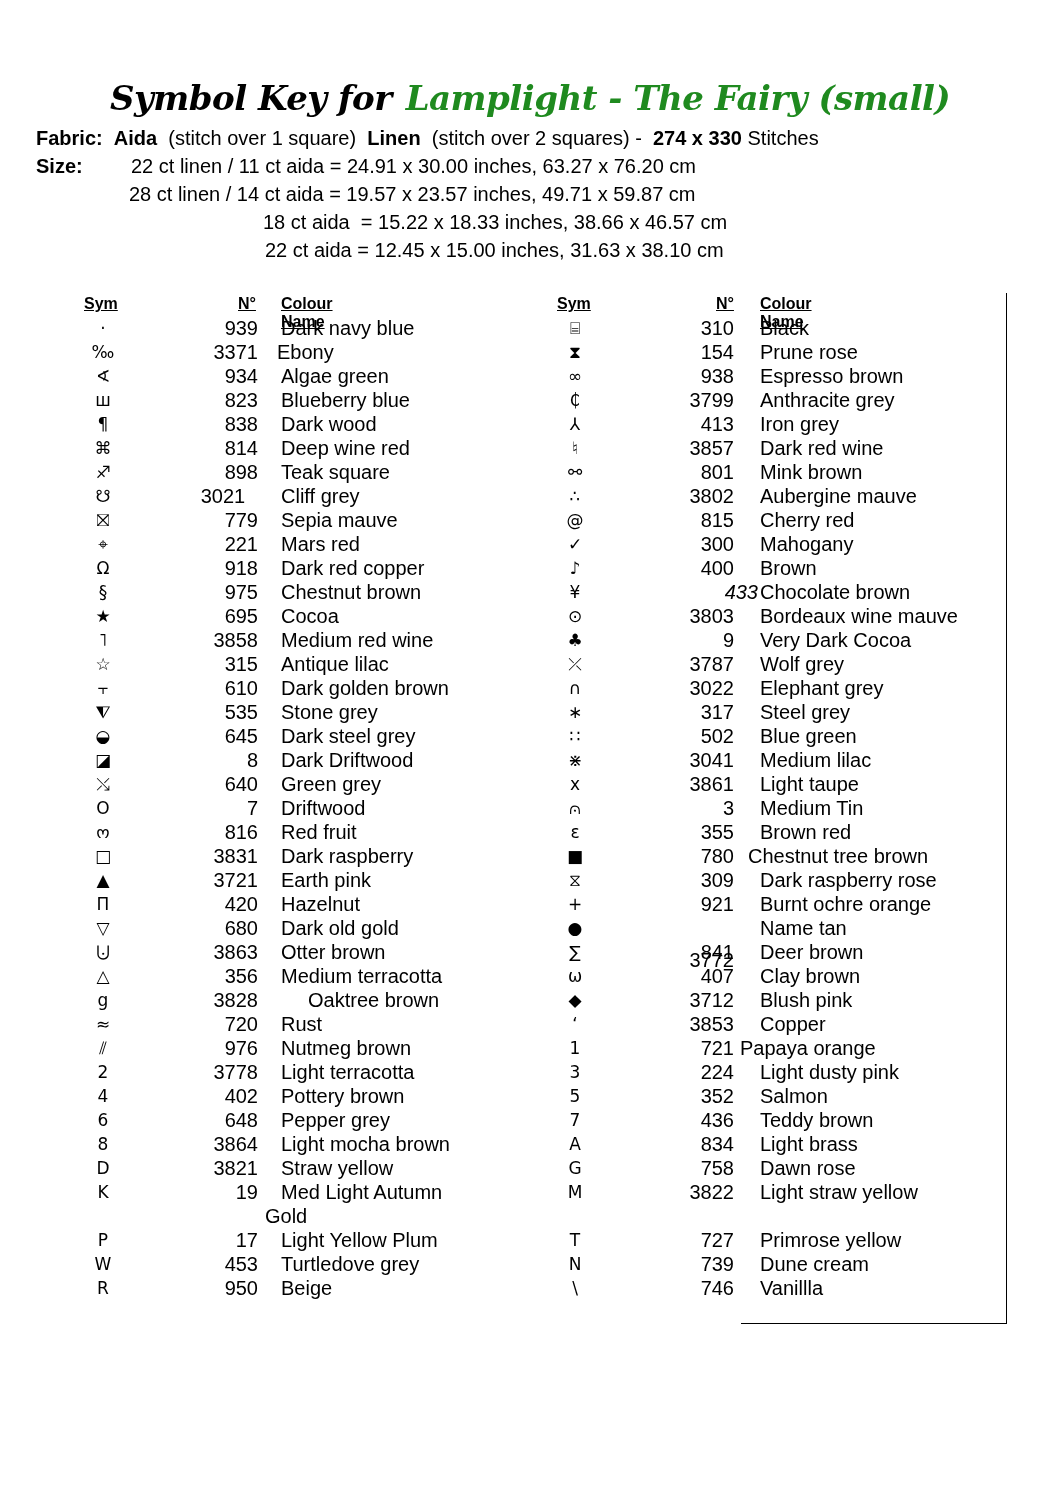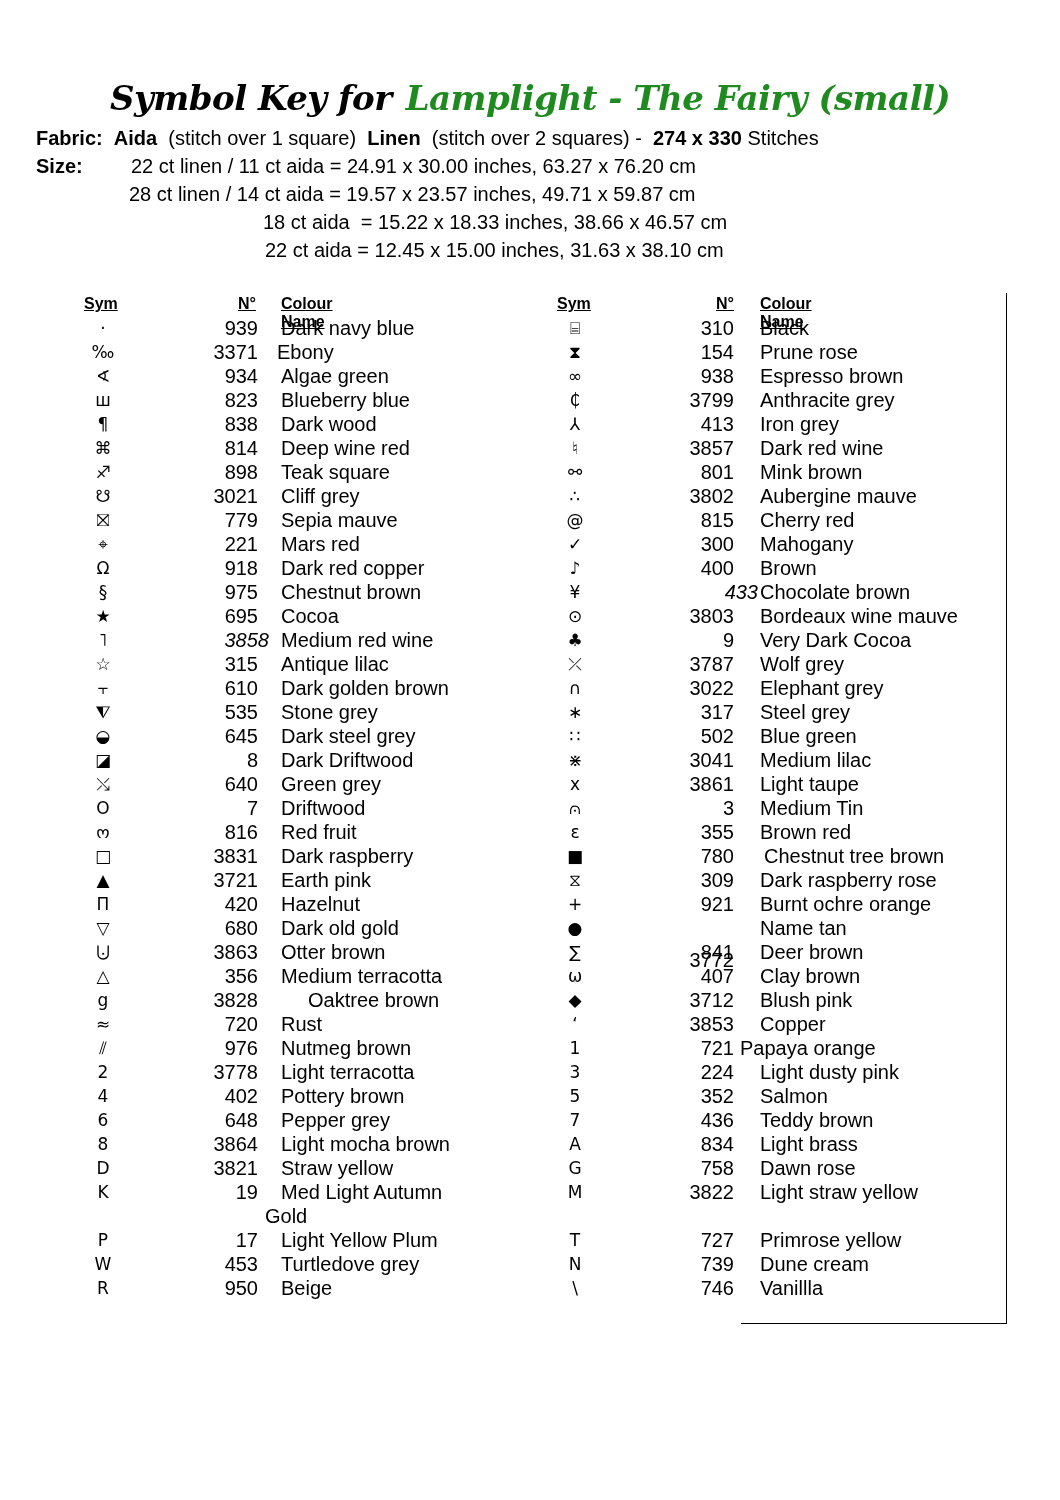--- a/index.html
+++ b/index.html
@@ -67,21 +67,21 @@
       <span class="num" style="left: 188px;">814</span>
       <span class="name" style="left: 281px;">Deep wine red</span>
     </div>
     <div class="row" style="top: 165px; left: 0px;">
       <span class="sym" style="left: 83px;">♐</span>
       <span class="num" style="left: 188px;">898</span>
       <span class="name" style="left: 281px;">Teak square</span>
     </div>
     <div class="row" style="top: 189px; left: 0px;">
       <span class="sym" style="left: 83px;">☋</span>
-      <span class="num" style="left: 188px;">3021</span>
+      <span class="num" style="left: 188px; text-align: center;">3021</span>
       <span class="name" style="left: 281px;">Cliff grey</span>
     </div>
     <div class="row" style="top: 213px; left: 0px;">
       <span class="sym" style="left: 83px;">⛝</span>
       <span class="num" style="left: 188px;">779</span>
       <span class="name" style="left: 281px;">Sepia mauve</span>
     </div>
     <div class="row" style="top: 237px; left: 0px;">
       <span class="sym" style="left: 83px;">⌖</span>
       <span class="num" style="left: 188px;">221</span>
@@ -97,21 +97,21 @@
       <span class="num" style="left: 188px;">975</span>
       <span class="name" style="left: 281px;">Chestnut brown</span>
     </div>
     <div class="row" style="top: 309px; left: 0px;">
       <span class="sym" style="left: 83px;">★</span>
       <span class="num" style="left: 188px;">695</span>
       <span class="name" style="left: 281px;">Cocoa</span>
     </div>
     <div class="row" style="top: 333px; left: 0px;">
       <span class="sym" style="left: 83px;">˥</span>
-      <span class="num" style="left: 199px; font-style: italic;">3858</span>
+      <span class="num" style="left: 188px;">3858</span>
       <span class="name" style="left: 281px;">Medium red wine</span>
     </div>
     <div class="row" style="top: 357px; left: 0px;">
       <span class="sym" style="left: 83px;">☆</span>
       <span class="num" style="left: 188px;">315</span>
       <span class="name" style="left: 281px;">Antique lilac</span>
     </div>
     <div class="row" style="top: 381px; left: 0px;">
       <span class="sym" style="left: 83px;">⫟</span>
       <span class="num" style="left: 188px;">610</span>
@@ -351,21 +351,21 @@
       <span class="name" style="left: 760px;">Medium Tin</span>
     </div>
     <div class="row" style="top: 525px; left: 0px;">
       <span class="sym" style="left: 555px;">ε</span>
       <span class="num" style="left: 664px;">355</span>
       <span class="name" style="left: 760px;">Brown red</span>
     </div>
     <div class="row" style="top: 549px; left: 0px;">
       <span class="sym" style="left: 555px;">■</span>
       <span class="num" style="left: 664px;">780</span>
-      <span class="name" style="left: 764px;">Chestnut tree brown</span>
+      <span class="name" style="left: 748px;">Chestnut tree brown</span>
     </div>
     <div class="row" style="top: 573px; left: 0px;">
       <span class="sym" style="left: 555px;">⧖</span>
       <span class="num" style="left: 664px;">309</span>
       <span class="name" style="left: 760px;">Dark raspberry rose</span>
     </div>
     <div class="row" style="top: 597px; left: 0px;">
       <span class="sym" style="left: 555px;">+</span>
       <span class="num" style="left: 664px;">921</span>
       <span class="name" style="left: 760px;">Burnt ochre orange</span>

